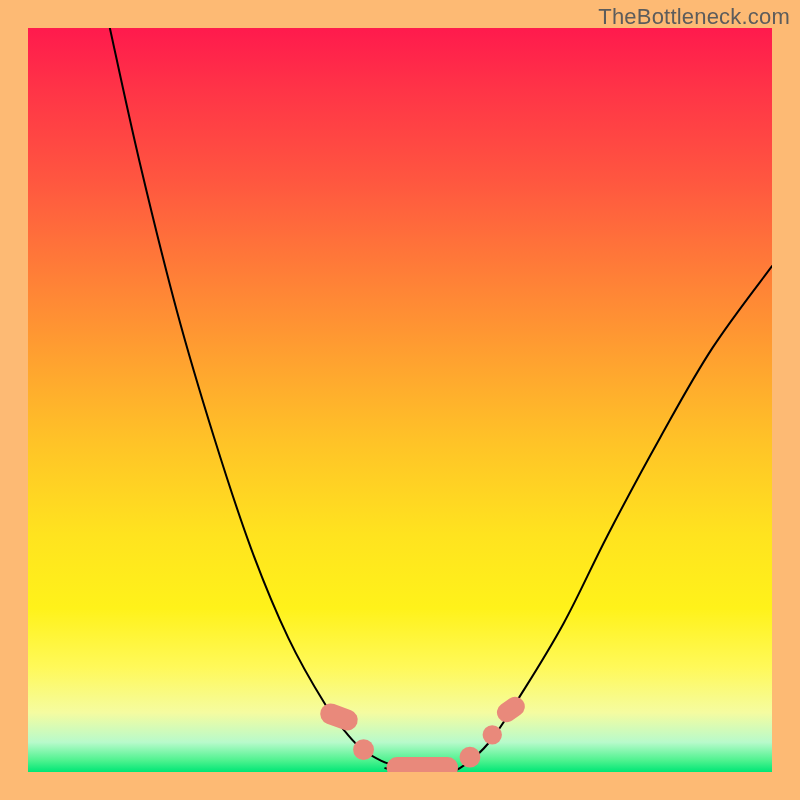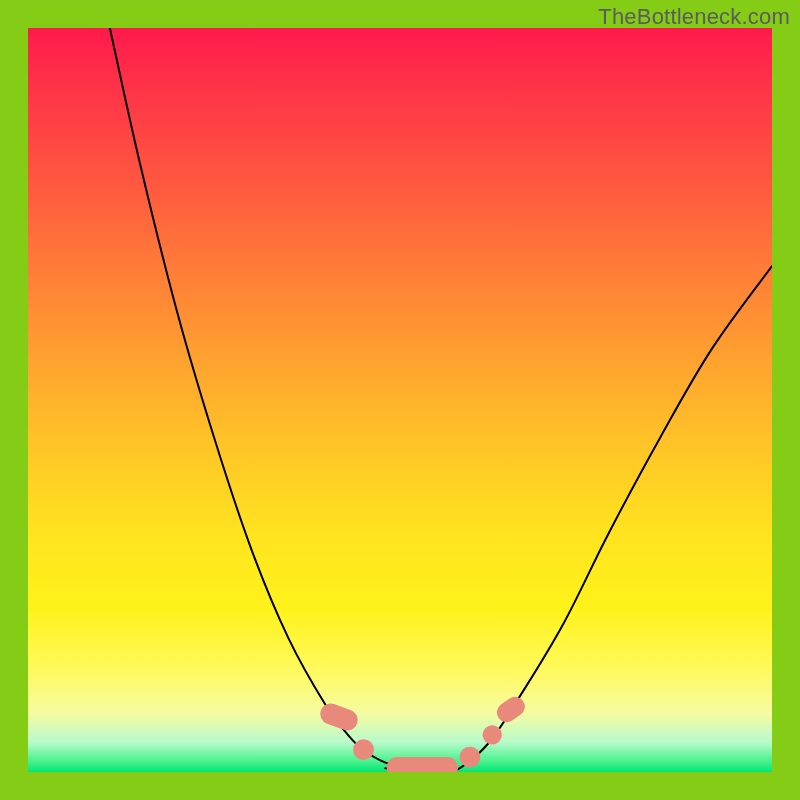--- a/index.html
+++ b/index.html
@@ -9,21 +9,21 @@
     height: 800px;
     background: #000;
     overflow: hidden;
   }
   .frame {
     position: absolute;
     left: 0;
     top: 0;
     width: 800px;
     height: 800px;
-    background: #84cc16;
+    background: #fdba74;
   }
   .plot {
     position: absolute;
     left: 28px;
     top: 28px;
     width: 744px;
     height: 744px;
     background: linear-gradient(
       to bottom,
       #ff1a4d 0%,

